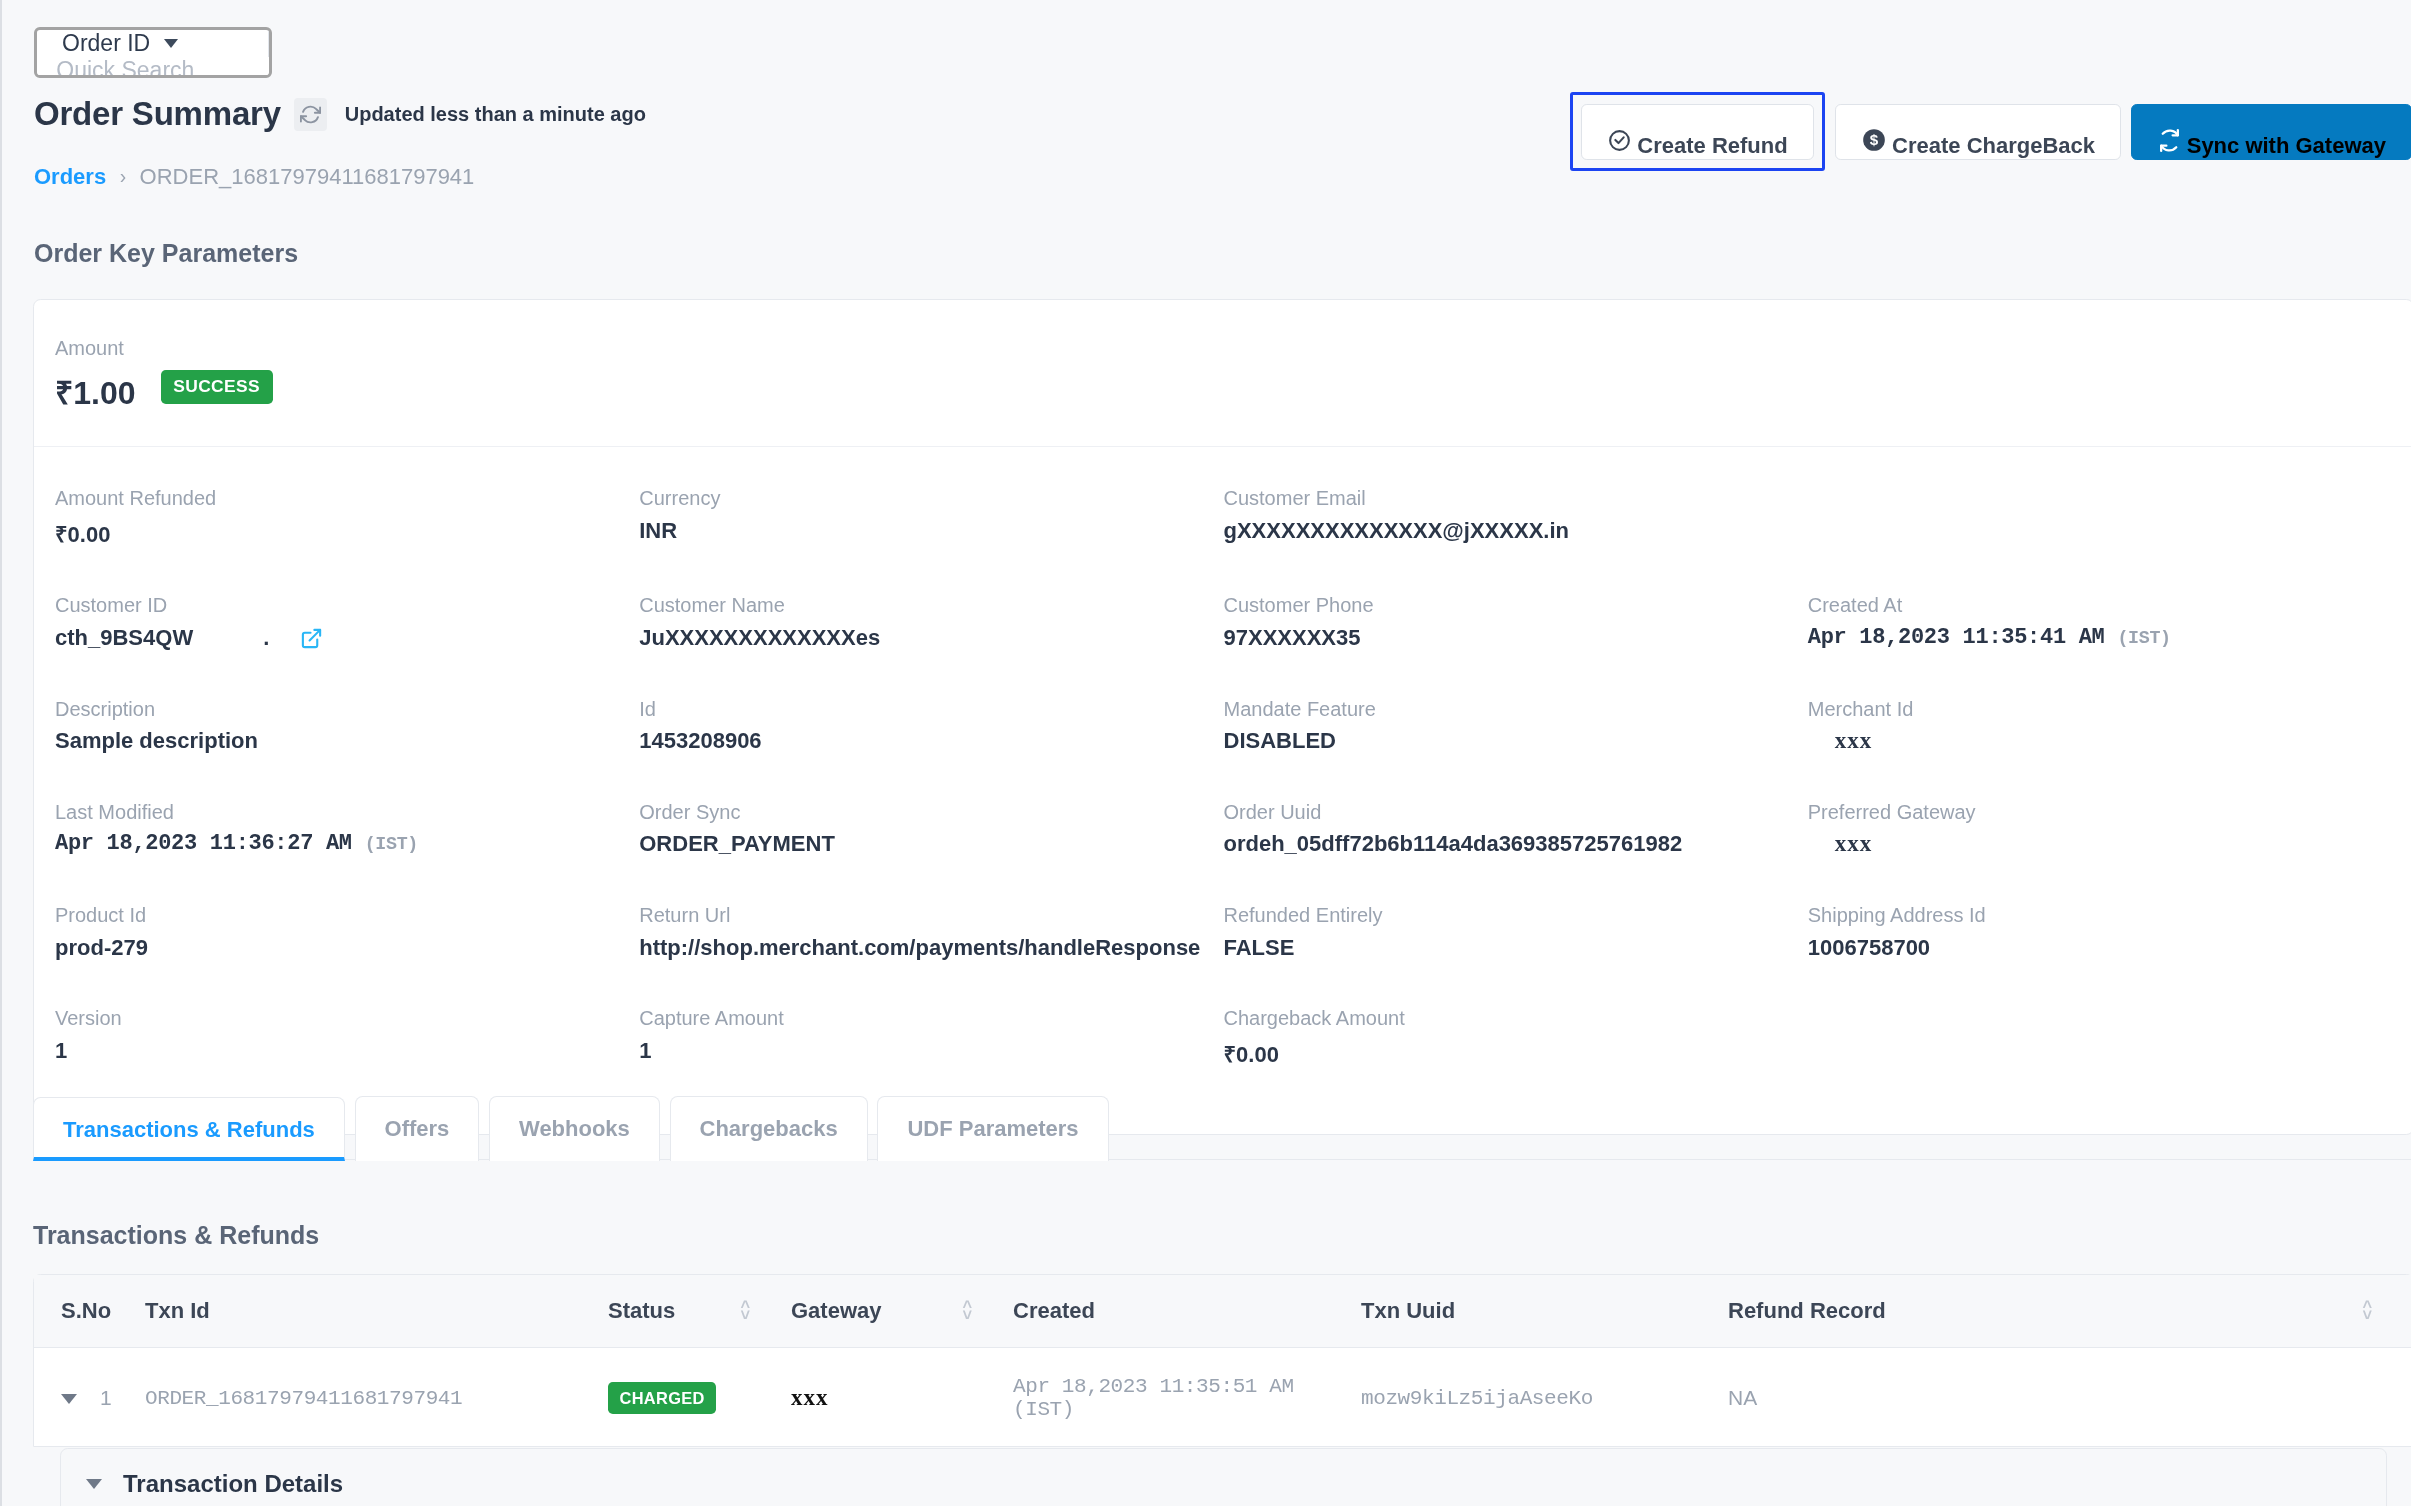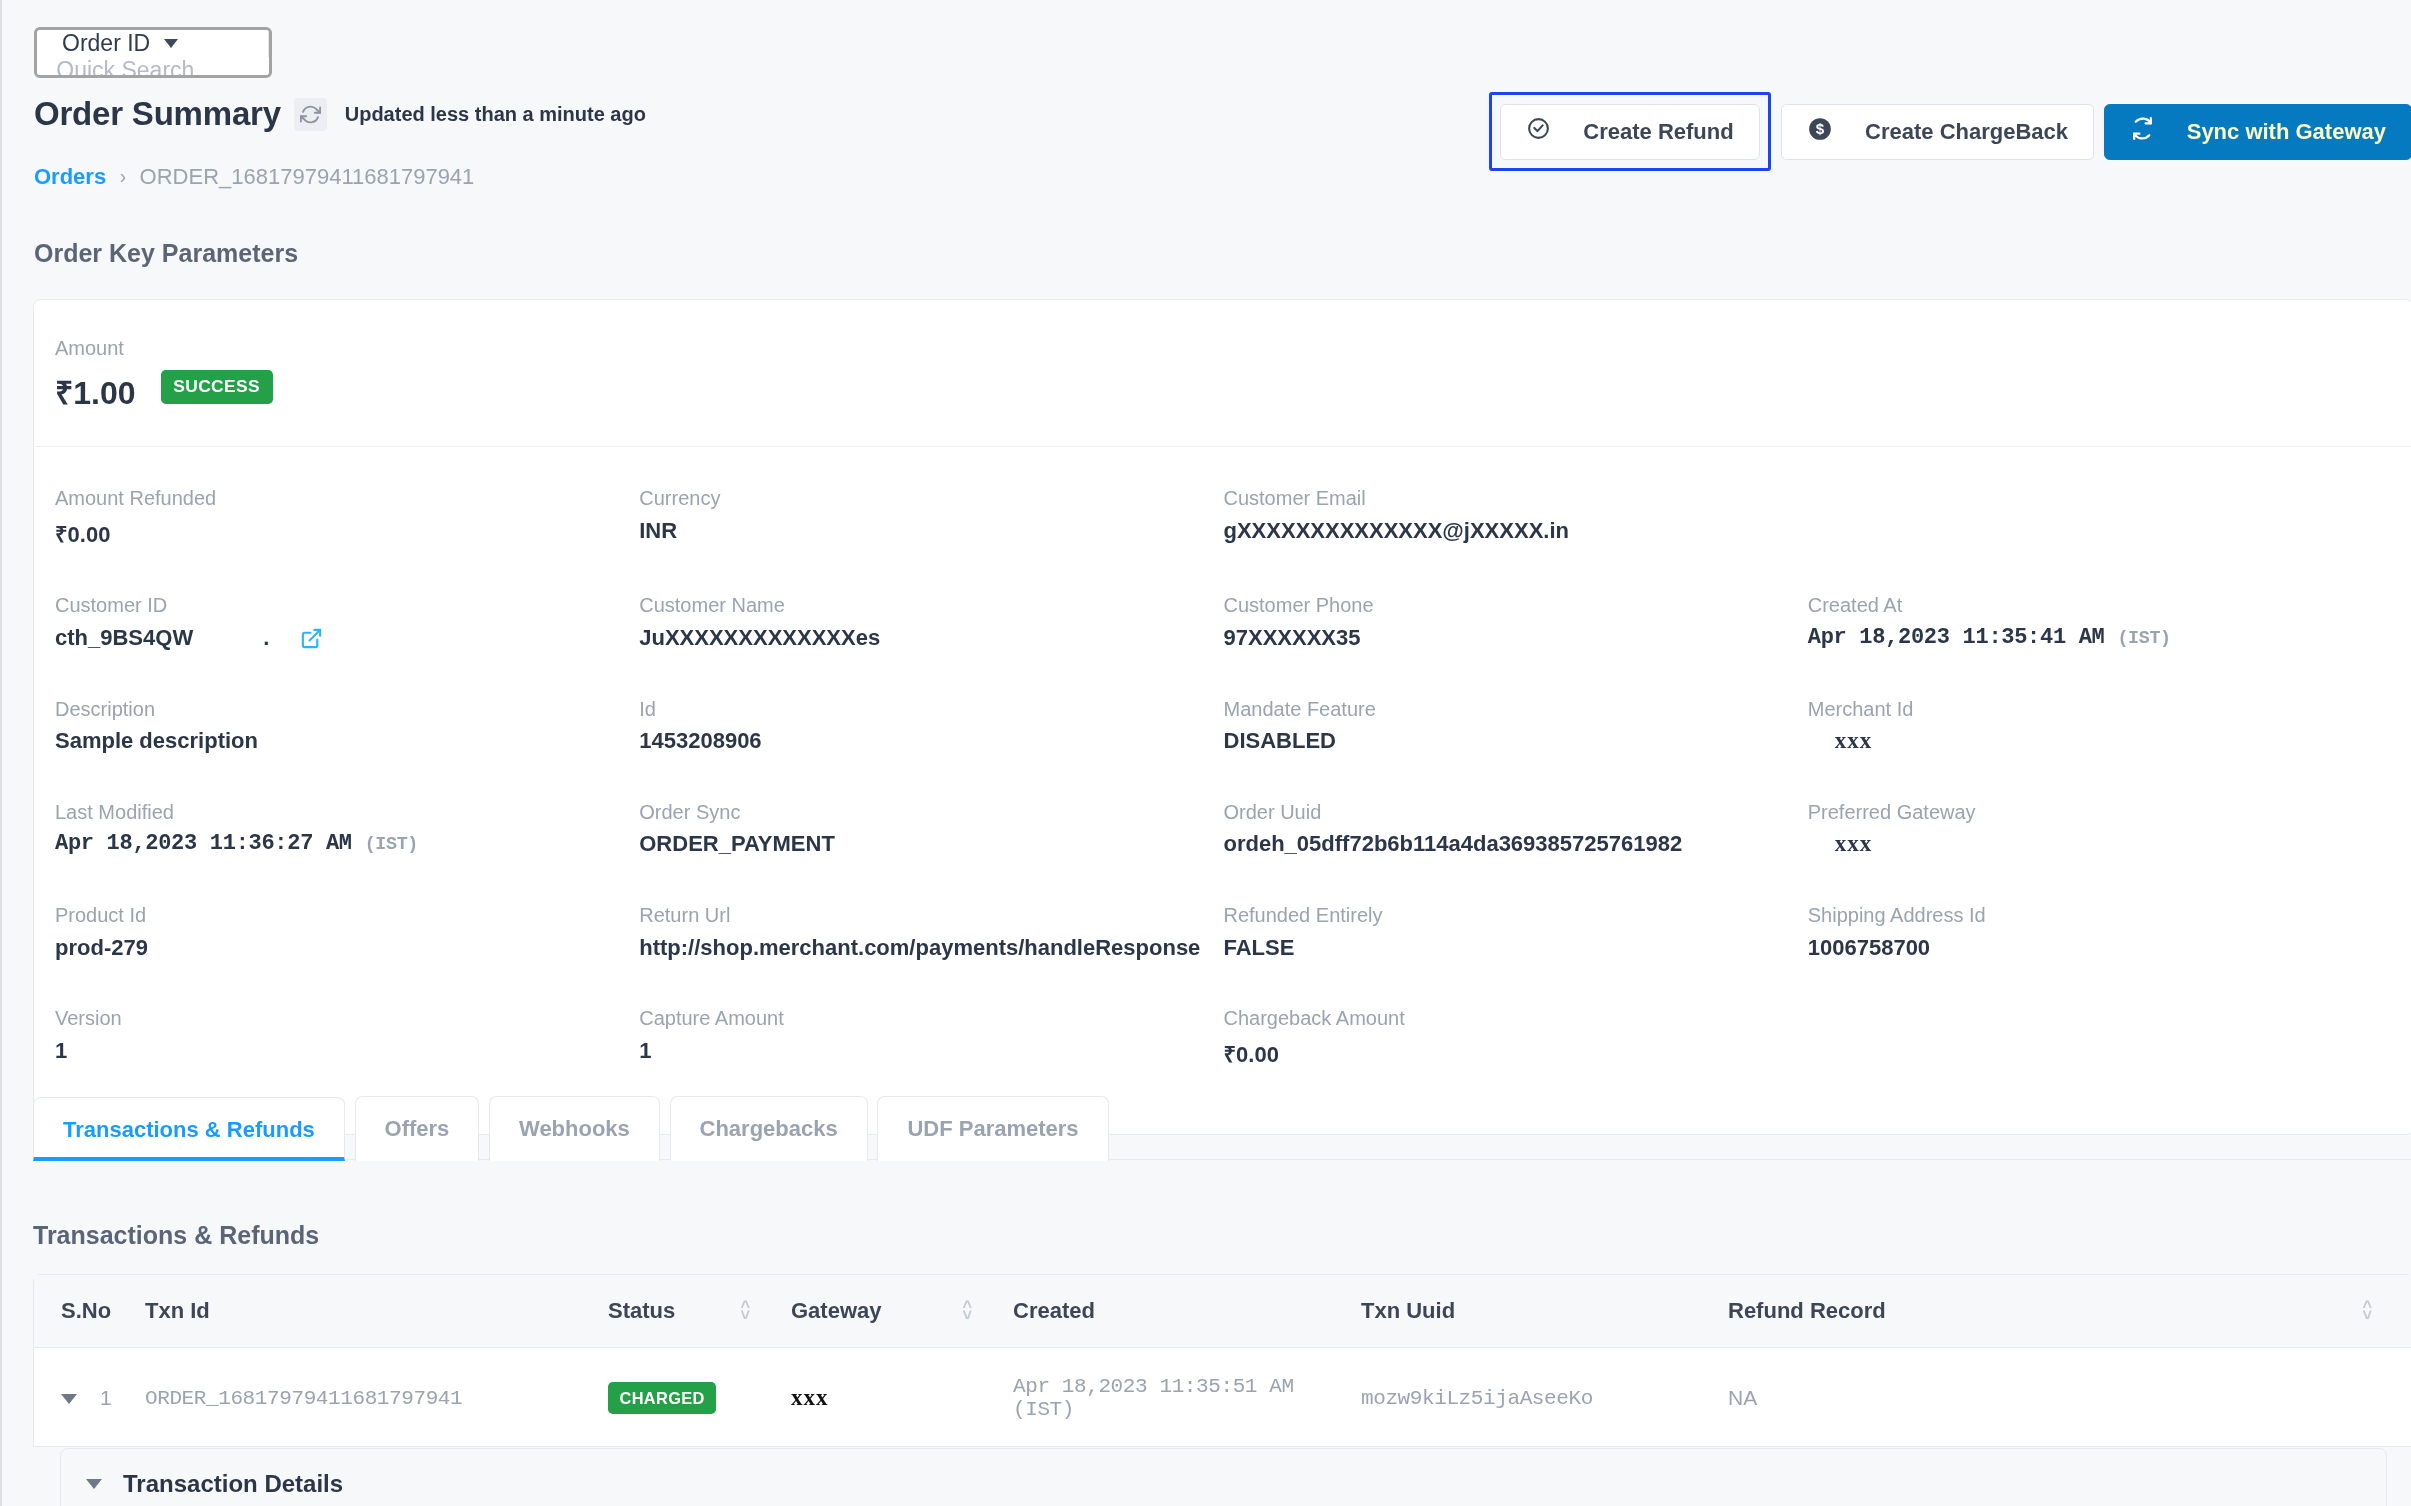--- a/index.html
+++ b/index.html
@@ -78,28 +78,28 @@
 
   
   .actions { position: absolute; right: 0px; top: 92px; display: flex; align-items: center; }
   .focus-ring {
     border: 3.9px solid #1c44f2;
     border-radius: 2.9px;
     padding: 8.7px;
     display: flex;
   }
   .btn {
-    display: flex; align-items: center; gap: 32px;
+    display: flex; align-items: flex-end; gap: 5px;
     height: 56px; padding: 0 25px;
     border-radius: 5.8px;
     font-size: 22px; font-weight: 700;
     cursor: pointer; white-space: nowrap;
   }
   .btn-white { background: #ffffff; border: 1px solid #dfe3e9; color: #3c4656; }
-  .btn-blue  { background: #057ac0; border: 1px solid #057ac0; color: #fef9c3; }
+  .btn-blue  { background: #057ac0; border: 1px solid #057ac0; color: #000000; }
   .btn-gap { margin-left: 9.7px; }
 
   
   .section-title {
     position: absolute; left: 32px; top: 239px;
     font-size: 25px; font-weight: 700; color: #5a6577;
   }
 
   
   .card {

